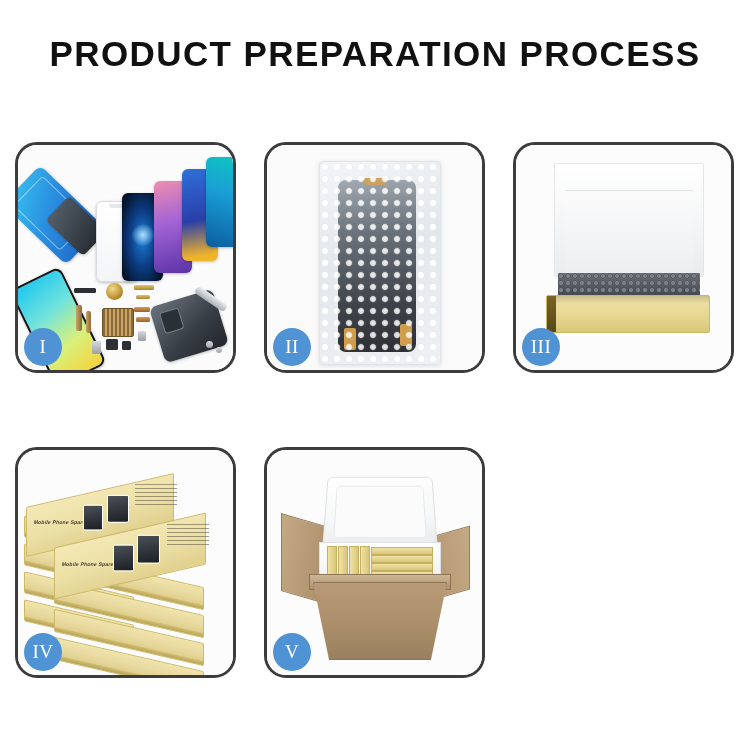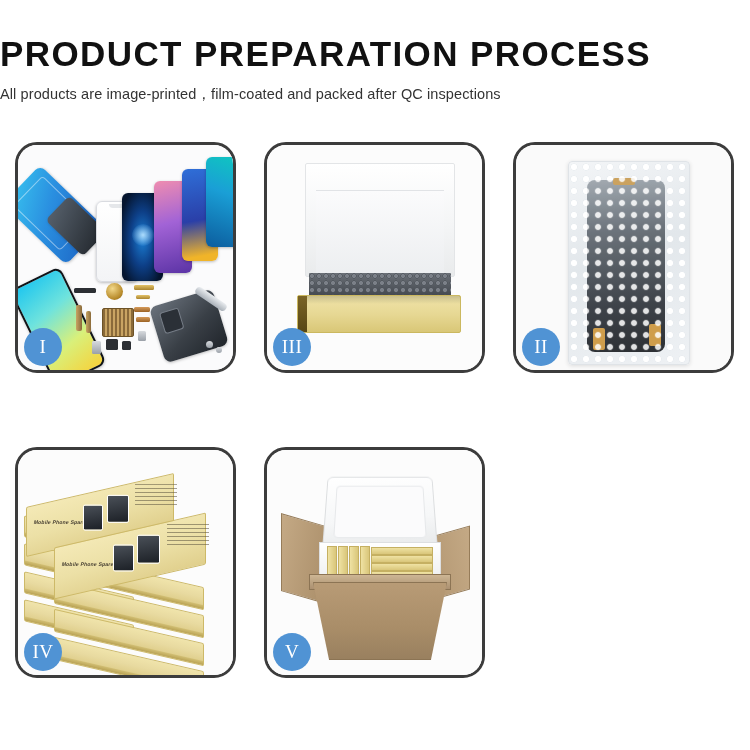--- a/index.html
+++ b/index.html
@@ -21,21 +21,21 @@
     height: 750px;
     background: #ffffff;
   }
 
   
   .header {
     position: absolute;
     left: 0;
     top: 34px;
     width: 750px;
-    text-align: left;
+    text-align: center;
   }
   .title {
     font-family: "Liberation Sans", sans-serif;
     font-size: 35px;
     font-weight: 700;
     letter-spacing: 1.4px;
     color: #111111;
     line-height: 1.15;
     margin: 0;
     white-space: nowrap;
@@ -400,21 +400,20 @@
     border-radius:1px;
   }
 </style>
 </head>
 <body>
 
 <div class="page">
 
   <div class="header">
     <h1 class="title">PRODUCT PREPARATION PROCESS</h1>
-    <p class="subtitle">All products are image-printed，film-coated and packed after QC inspections</p>
   </div>
 
   <div class="grid">
 
     <div class="panel">
       <div class="panel-clip p1">
         <div class="phone ph-a"></div>
         <div class="phone ph-a2"></div>
         <div class="phone ph-b"></div>
         <div class="phone ph-c"></div>
@@ -437,43 +436,43 @@
         <div class="chip copper" style="left:118px; top:172px; width:14px; height:5px;"></div>
         <div class="chip silver" style="left:120px; top:186px; width:8px;  height:10px;"></div>
         <div class="chip silver" style="left:188px; top:196px; width:7px;  height:7px; border-radius:50%;"></div>
         <div class="chip silver" style="left:198px; top:202px; width:6px;  height:6px; border-radius:50%;"></div>
         <div class="tool"></div>
       </div>
       <div class="badge">I</div>
     </div>
 
     <div class="panel">
+      <div class="panel-clip p2">
+        <div class="bubblewrap">
+          <div class="bw-item"></div>
+          <div class="bw-tab" style="left:24px; top:166px;"></div>
+          <div class="bw-tab" style="left:80px; top:162px;"></div>
+          <div class="bw-gloss"></div>
+        </div>
+      </div>
+      <div class="badge">II</div>
+    </div>
+
+    <div class="panel">
       <div class="panel-clip p3">
         <div class="box3-lid">
           <div class="box3-lid-in"></div>
         </div>
         <div class="box3-foam"></div>
         <div class="box3-tray">
           <div class="box3-tray-left"></div>
           <div class="box3-tray-shade"></div>
         </div>
       </div>
       <div class="badge">III</div>
-    </div>
-
-    <div class="panel">
-      <div class="panel-clip p2">
-        <div class="bubblewrap">
-          <div class="bw-item"></div>
-          <div class="bw-tab" style="left:24px; top:166px;"></div>
-          <div class="bw-tab" style="left:80px; top:162px;"></div>
-          <div class="bw-gloss"></div>
-        </div>
-      </div>
-      <div class="badge">II</div>
     </div>
 
     <div class="panel">
       <div class="panel-clip p4">
         <div class="stack">
 
           <div class="sbox" style="left:2px;  top:56px;  width:108px; height:20px; transform:skewY(13deg);">
               <div class="sbox-edge"></div>
             </div>
           <div class="sbox" style="left:2px;  top:84px;  width:108px; height:20px; transform:skewY(13deg);">

